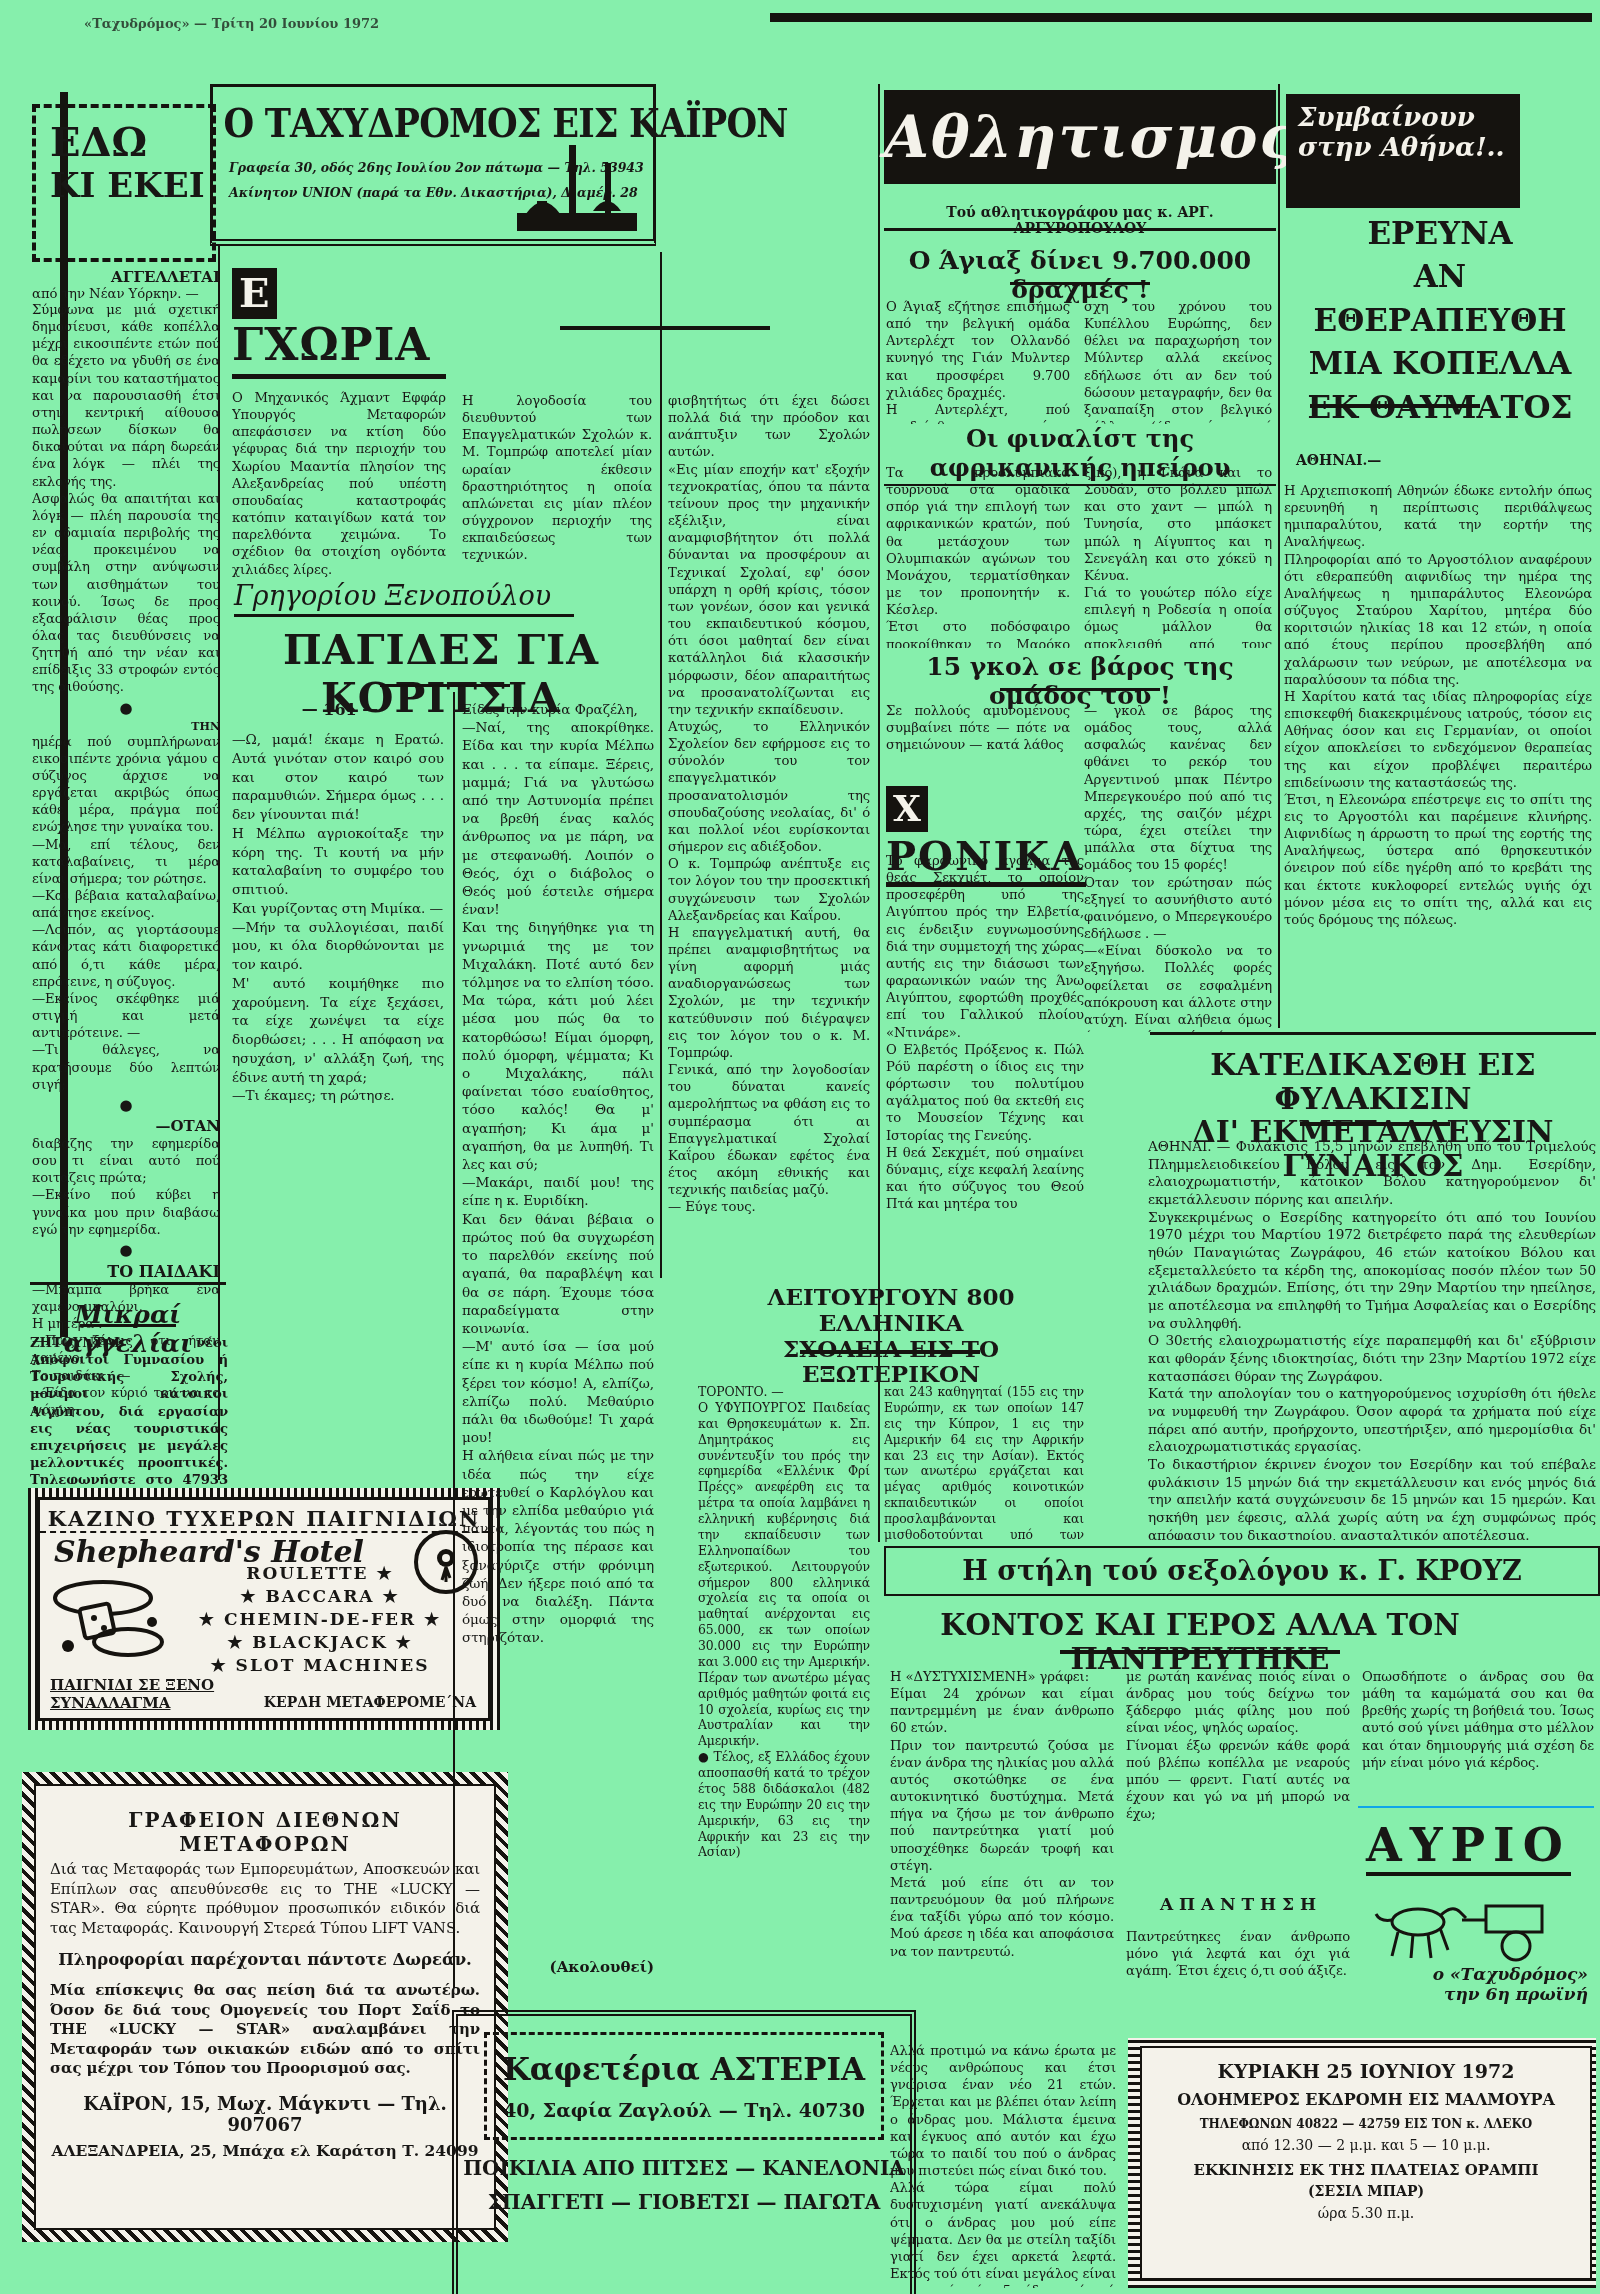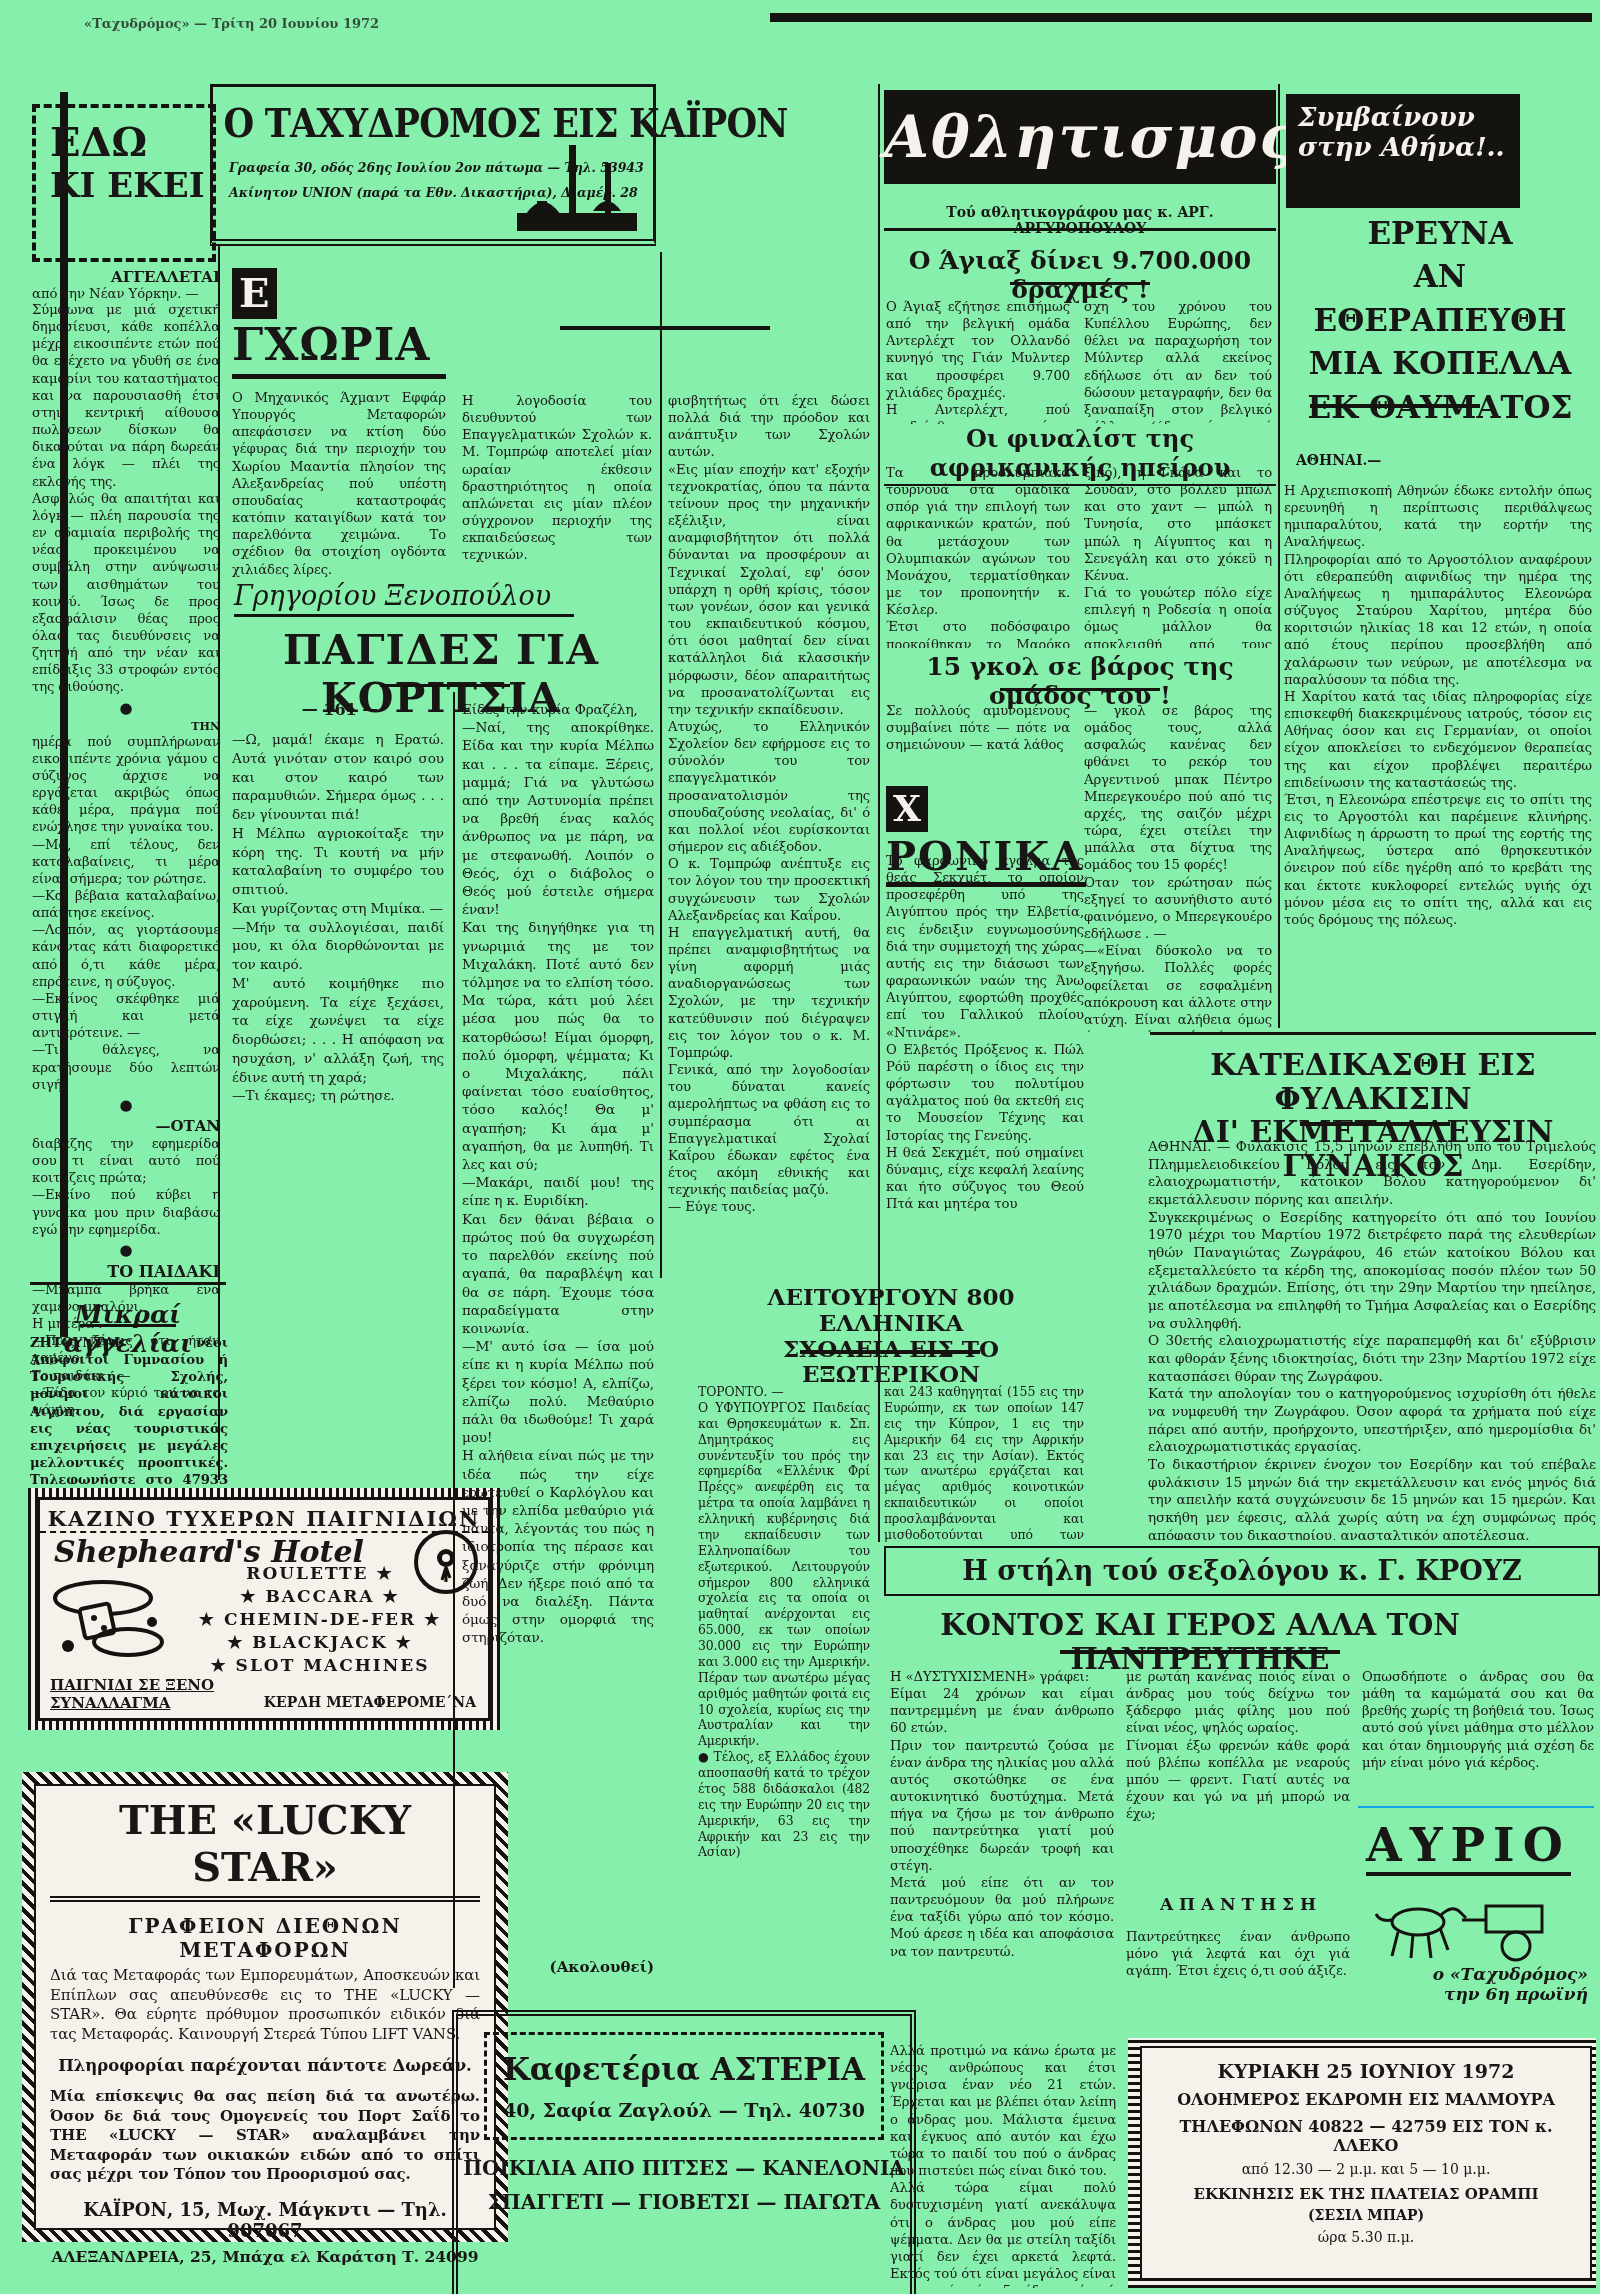--- a/index.html
+++ b/index.html
@@ -97,21 +97,20 @@
 ★ BLACKJACK ★
 ★ SLOT MACHINES</div>
       <div style="position:absolute;left:10px;bottom:6px;font-size:15px;font-weight:bold;white-space:pre-line;text-decoration:underline;">ΠΑΙΓΝΙΔΙ ΣΕ ΞΕΝΟ
 ΣΥΝΑΛΛΑΓΜΑ</div>
       <div style="position:absolute;right:12px;bottom:8px;font-size:14px;font-weight:bold;">ΚΕΡΔΗ ΜΕΤΑΦΕΡΟΜΕ΄ΝΑ</div>
     </div>
   </div>
 
   <div class="abs key-border" style="left:22px;top:1772px;width:486px;height:470px;">
     <div class="inner-white" style="position:absolute;left:12px;top:12px;right:12px;bottom:12px;border:2px solid #15130f;padding:10px 14px;">
-      <div class="center" style="font-size:40px;font-weight:bold;border-bottom:6px double #15130f;padding-bottom:6px;">THE  «LUCKY  STAR»</div>
       <div class="center" style="font-size:20px;font-weight:bold;letter-spacing:2px;margin-top:12px;">ΓΡΑΦΕΙΟΝ ΔΙΕΘΝΩΝ ΜΕΤΑΦΟΡΩΝ</div>
       <div class="txt" style="font-size:15px;margin-top:4px;">Διά τας Μεταφοράς των Εμπορευμάτων, Αποσκευών και Επίπλων σας απευθύνεσθε εις το THE «LUCKY — STAR». Θα εύρητε πρόθυμον προσωπικόν ειδικόν διά τας Μεταφοράς. Καινουργή Στερεά Τύπου LIFT VANS.</div>
       <div class="center" style="font-size:16.5px;font-weight:bold;margin-top:12px;">Πληροφορίαι παρέχονται πάντοτε Δωρεάν.</div>
       <div class="txt bold" style="font-size:15px;margin-top:12px;">Μία επίσκεψις θα σας πείση διά τα ανωτέρω. Όσον δε διά τους Ομογενείς του Πορτ Σαΐδ το THE «LUCKY — STAR» αναλαμβάνει την Μεταφοράν των οικιακών ειδών από το σπίτι σας μέχρι τον Τόπον του Προορισμού σας.</div>
       <div class="center" style="font-size:18px;font-weight:bold;margin-top:14px;">ΚΑΪΡΟΝ, 15, Μωχ. Μάγκντι — Τηλ. 907067</div>
       <div class="center" style="font-size:15.5px;font-weight:bold;margin-top:6px;">ΑΛΕΞΑΝΔΡΕΙΑ, 25, Μπάχα ελ Καράτση Τ. 24099</div>
     </div>
   </div>
 
   <div class="abs" style="left:210px;top:84px;width:440px;height:152px;border:3px solid #15130f;border-bottom:7px double #15130f;">
@@ -269,21 +268,21 @@
       </svg>
     </div>
     <div class="right" style="font-size:17px;font-style:italic;font-weight:bold;margin-right:6px;">ο «Ταχυδρόμος»</div>
     <div class="right" style="font-size:17px;font-style:italic;font-weight:bold;margin-right:6px;">την 6η πρωϊνή</div>
   </div>
 
   <div class="abs stripes-h" style="left:1128px;top:2038px;width:468px;height:250px;">
     <div class="inner-white" style="position:absolute;left:12px;top:8px;right:4px;bottom:8px;border:2px solid #15130f;padding:12px 8px;text-align:center;">
       <div style="font-size:19px;font-weight:bold;">ΚΥΡΙΑΚΗ 25 ΙΟΥΝΙΟΥ 1972</div>
       <div style="font-size:16px;font-weight:bold;margin-top:8px;">ΟΛΟΗΜΕΡΟΣ ΕΚΔΡΟΜΗ ΕΙΣ ΜΑΛΜΟΥΡΑ</div>
-      <div style="font-size:16px;font-weight:bold;margin-top:8px;">ΤΗΛΕΦΩΝΩΝ 40822 — 42759 ΕΙΣ ΤΟΝ κ. ΛΛΕΚΟ</div>
+      <div style="font-size:12px;font-weight:bold;margin-top:8px;">ΤΗΛΕΦΩΝΩΝ 40822 — 42759 ΕΙΣ ΤΟΝ κ. ΛΛΕΚΟ</div>
       <div style="font-size:14px;margin-top:6px;">από 12.30 — 2 μ.μ. και 5 — 10 μ.μ.</div>
       <div style="font-size:15px;font-weight:bold;margin-top:8px;">ΕΚΚΙΝΗΣΙΣ ΕΚ ΤΗΣ ΠΛΑΤΕΙΑΣ ΟΡΑΜΠΙ</div>
       <div style="font-size:14px;font-weight:bold;margin-top:4px;">(ΣΕΣΙΛ ΜΠΑΡ)</div>
       <div style="font-size:14px;margin-top:6px;">ώρα 5.30 π.μ.</div>
     </div>
   </div>
 
   <div class="abs" style="left:452px;top:2010px;width:452px;height:278px;border:6px solid #15130f;border-style:double;">
     <div style="margin:16px 26px 0 26px;border:3px dashed #15130f;padding:16px 8px;text-align:center;">
       <div style="font-size:31px;font-weight:bold;">Καφετέρια  ΑΣΤΕΡΙΑ</div>

